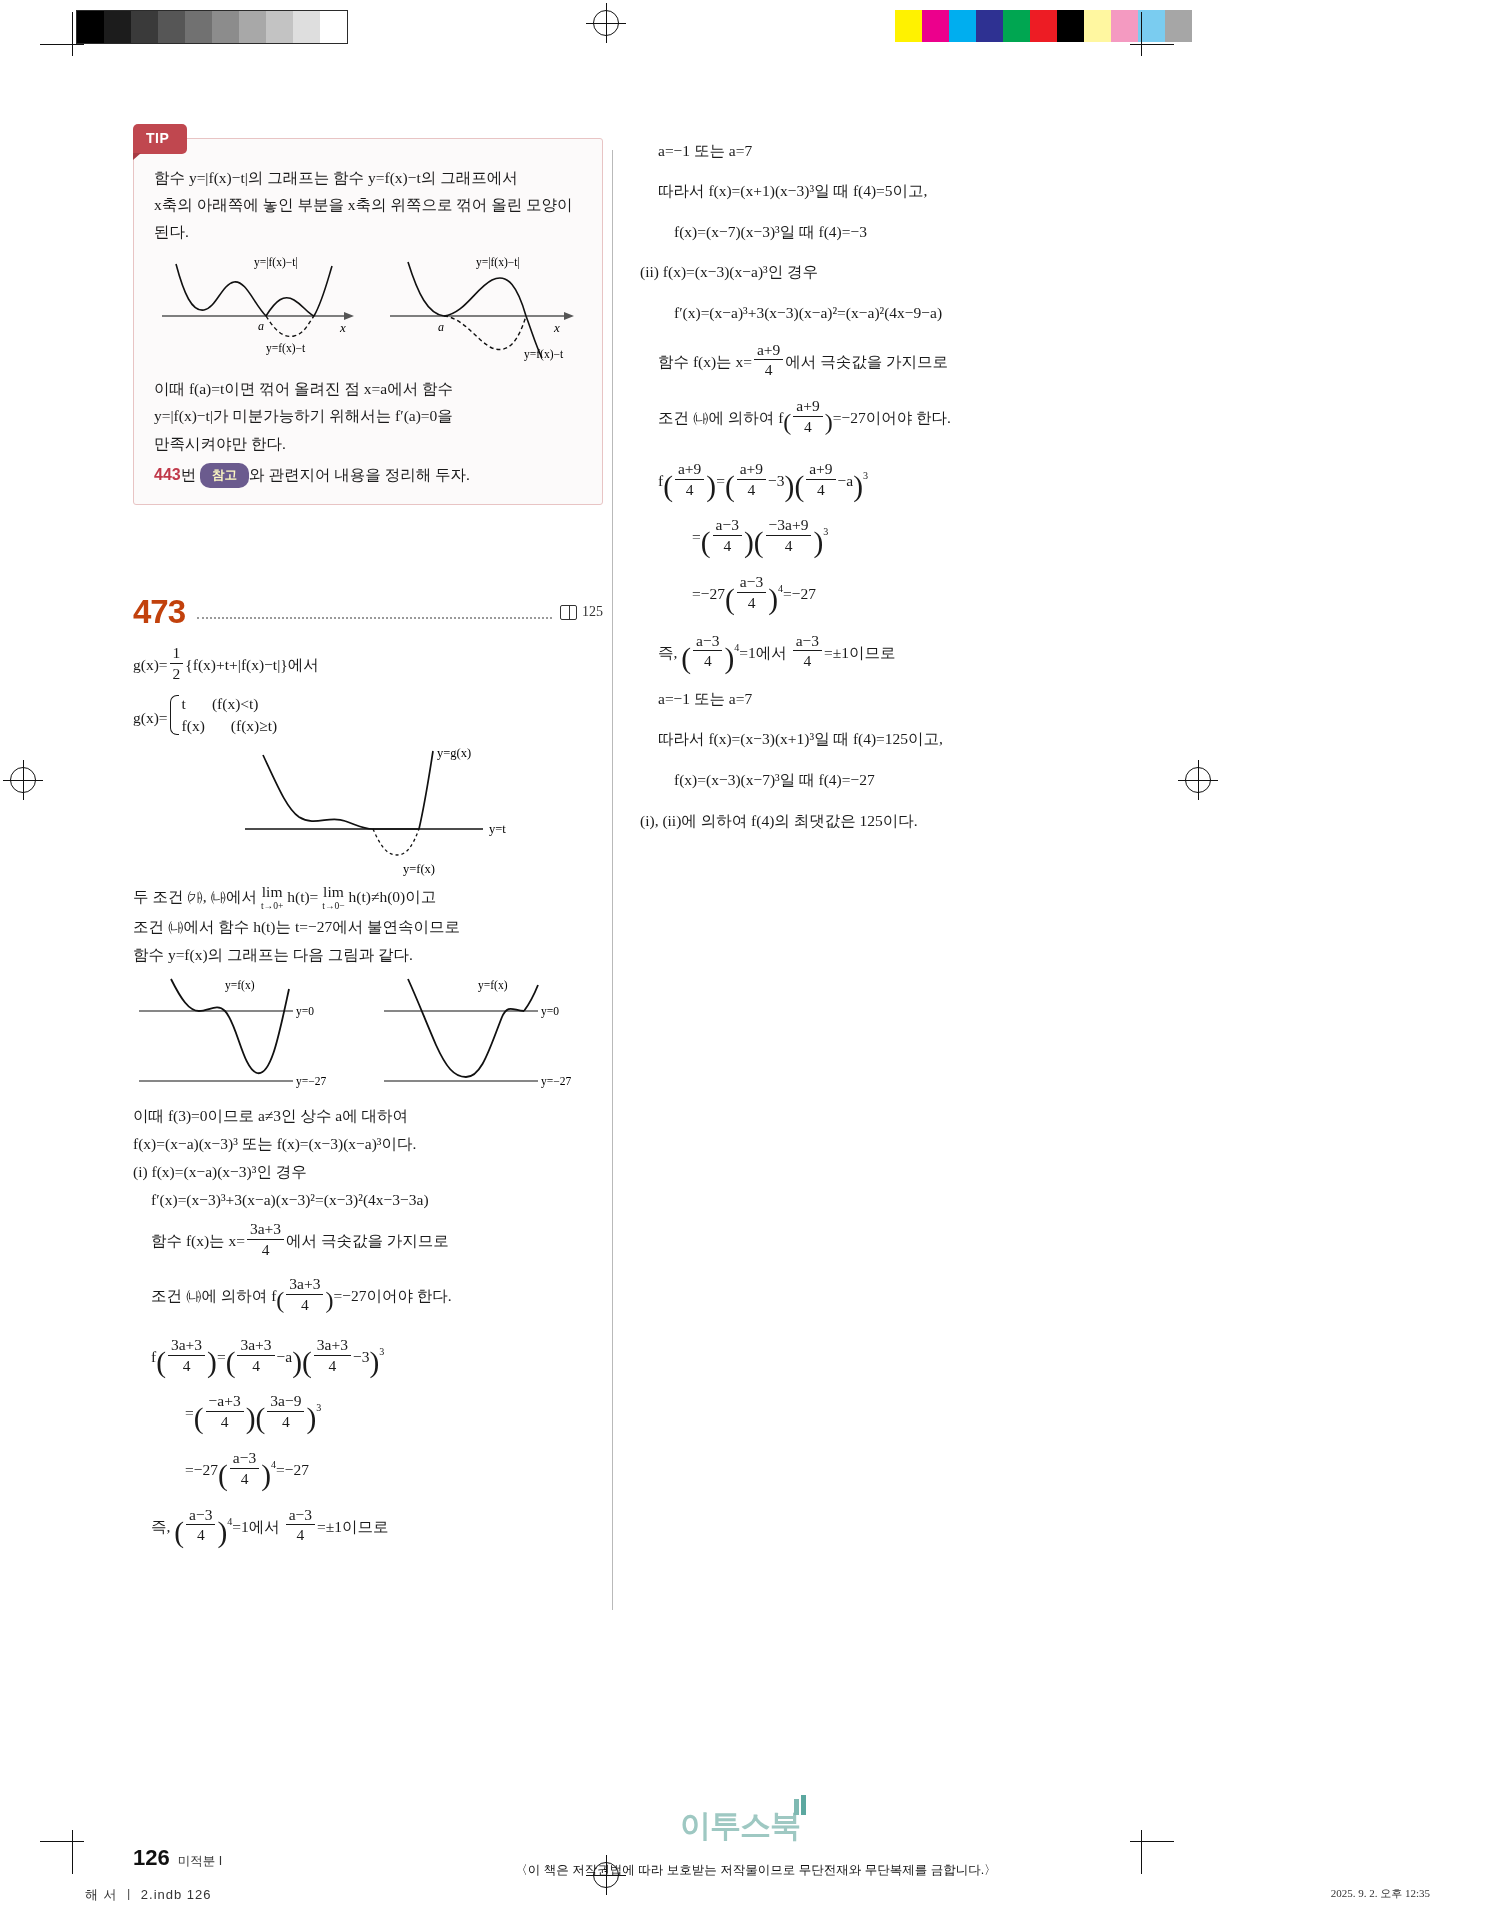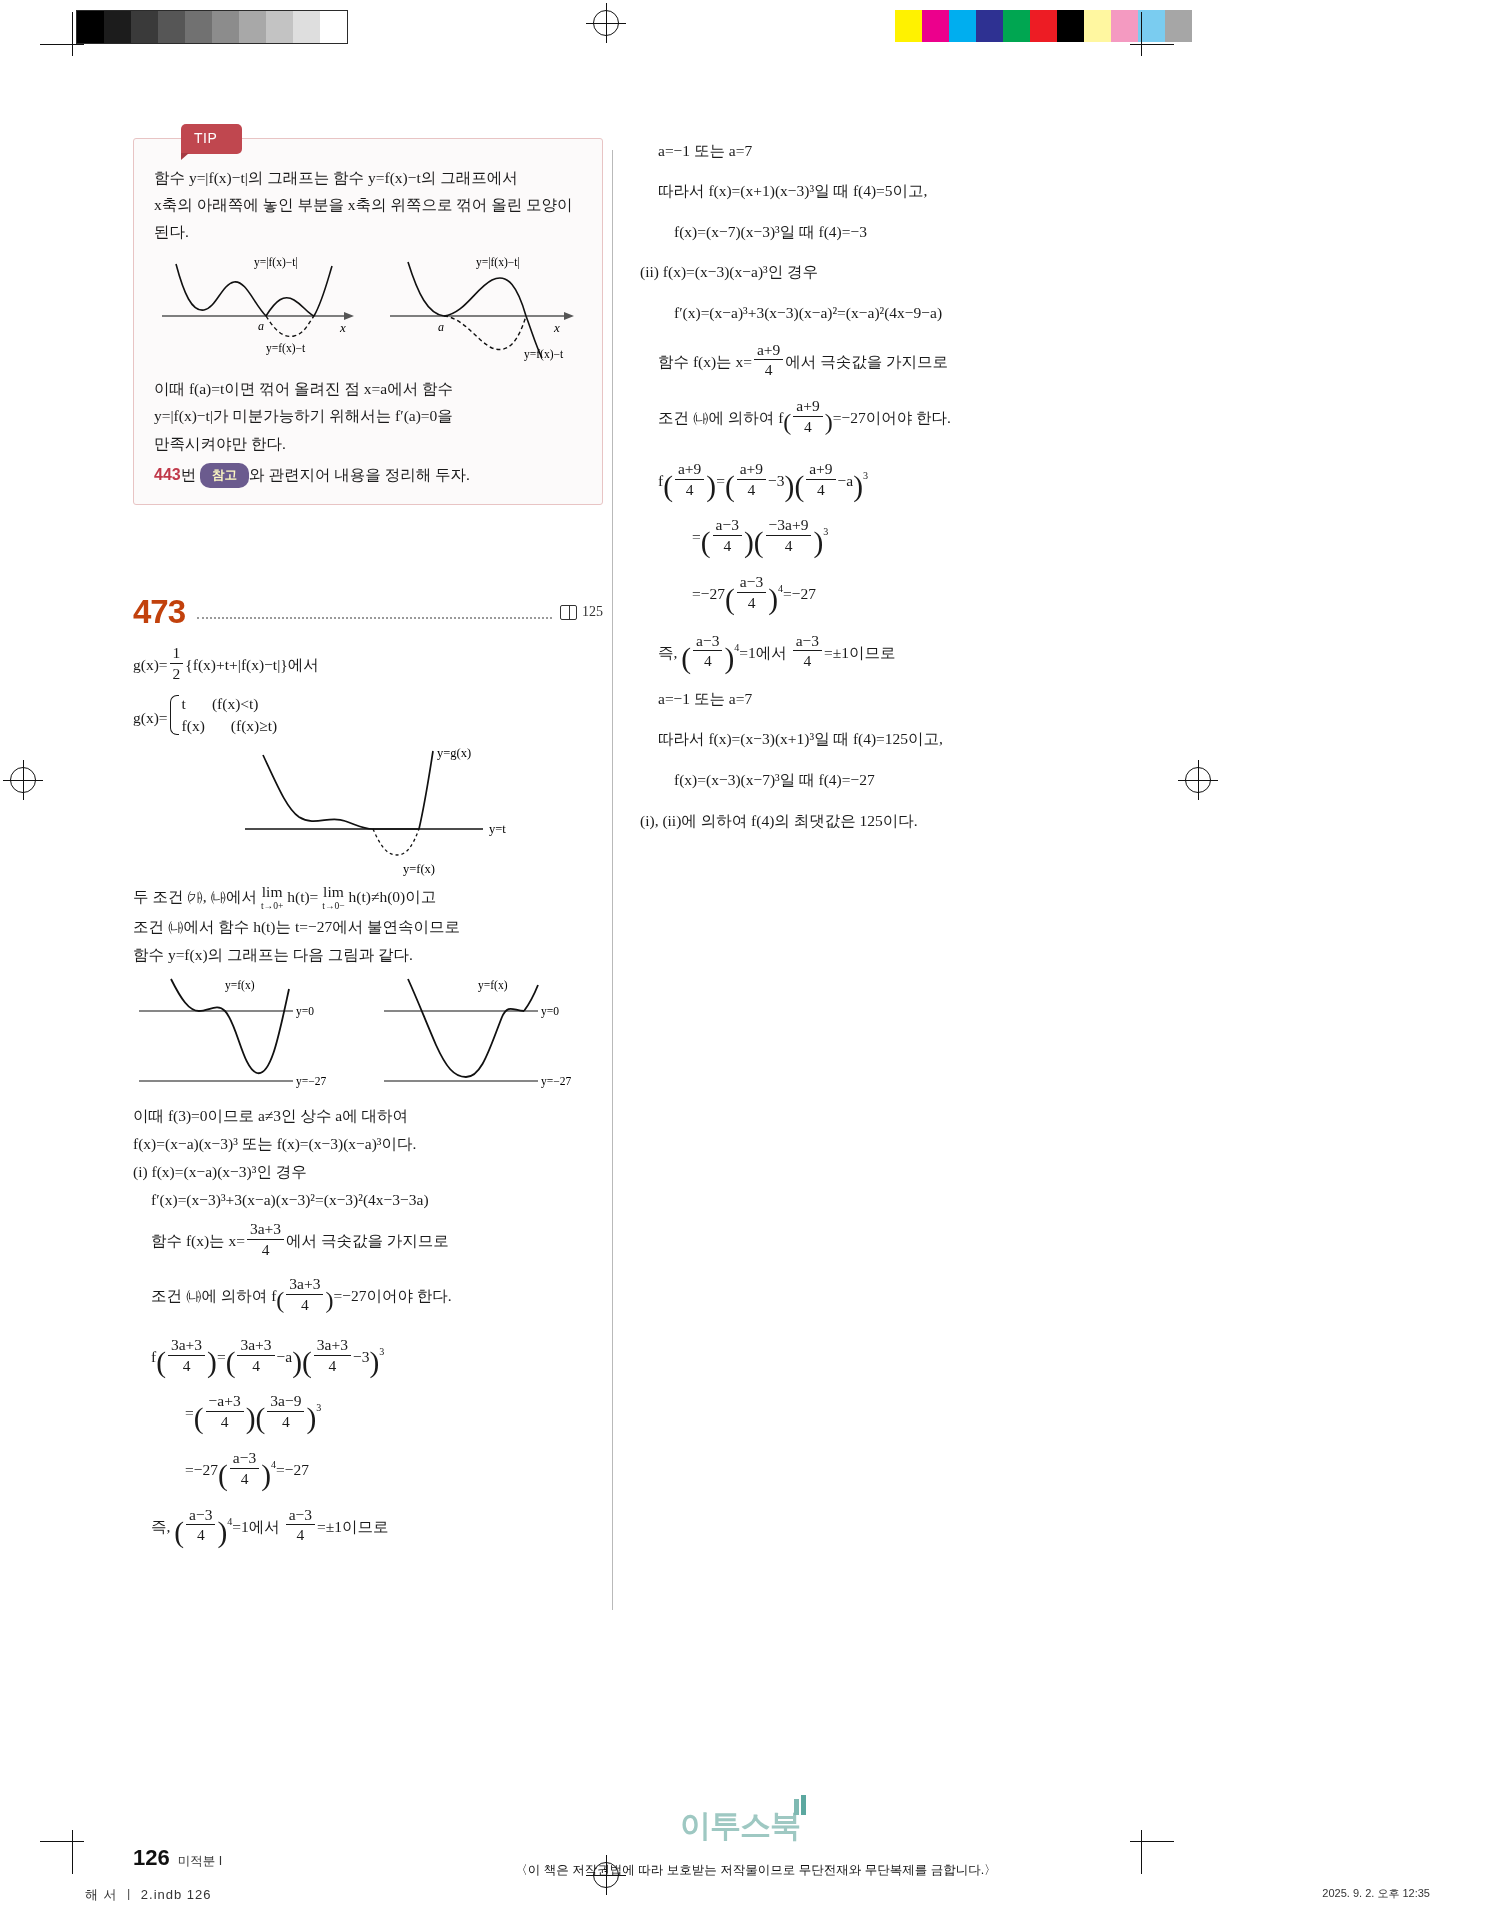--- a/index.html
+++ b/index.html
@@ -32,22 +32,22 @@
   
   .col{position:absolute;top:118px;font-size:15.5px;color:#1a1a1a;line-height:1.62;}
   .col-left{left:133px;width:470px;}
   .col-right{left:640px;width:430px;}
   .divider{position:absolute;left:612px;top:150px;width:1px;height:1460px;background:#b9b9b9;}
 
   
   .tipbox{position:relative;border:1px solid #e8c4c4;background:#fcfafa;border-radius:3px;
           padding:26px 18px 14px 20px;margin-top:20px;}
   .tip-badge{position:absolute;left:-1px;top:-15px;background:#c0474f;color:#fff;
-             font-family:"Liberation Sans",sans-serif;font-weight:normal;font-size:14px;
-             letter-spacing:.5px;padding:3px 25px 4px 13px;border-radius:5px 5px 5px 0;margin-left:48px;}
+             font-family:"Liberation Sans",sans-serif;font-weight:bold;font-size:14px;
+             letter-spacing:.5px;padding:3px 18px 4px 13px;border-radius:5px 5px 5px 0;}
   .tip-badge:after{content:"";position:absolute;left:0;bottom:-6px;border-top:7px solid #a73b43;
                    border-right:8px solid transparent;}
   .tipbox p{margin:0 0 2px 0;}
 
   .figrow{display:flex;justify-content:space-between;margin:10px 0 14px 0;}
 
   .ref-num{color:#c0394a;font-weight:bold;font-family:"Liberation Sans",sans-serif;font-size:16px;}
   .pill{display:inline-block;background:#6b5b8e;color:#fef9c3;font-family:"Liberation Sans",sans-serif;
         font-size:12.5px;font-weight:bold;border-radius:10px;padding:2px 12px 3px;vertical-align:1px;}
 
@@ -87,21 +87,21 @@
   .footer-page .num{font-family:"Liberation Sans",sans-serif;font-weight:bold;font-size:22px;color:#111;}
   .footer-page .sub{font-family:"Liberation Sans",sans-serif;font-size:12.5px;color:#333;}
 
   .logo{position:absolute;left:680px;top:1805px;}
   .logo .txt{font-family:"Liberation Sans",sans-serif;font-weight:bold;font-size:31px;color:#9ec8c2;letter-spacing:-1px;}
   .logo .flag{position:absolute;right:-12px;top:-6px;}
   .copyright{position:absolute;left:0;right:0;top:1862px;text-align:center;
              font-family:"Liberation Sans",sans-serif;font-size:12.5px;color:#111;}
 
   .filename{position:absolute;left:85px;top:1886px;font-family:"Liberation Sans",sans-serif;font-size:13px;color:#333;letter-spacing:1px;}
-  .timestamp{position:absolute;right:82px;top:1886px;font-family:Liberation Sans, sans-serif;font-size:11px;color:#333;}
+  .timestamp{position:absolute;right:82px;top:1886px;font-family:Liberation Serif, serif;font-size:11px;color:#333;}
 </style>
 </head>
 <body>
 
 <div class="page">
 
   <div class="greybar" id="greybar">
       <i style="background: rgb(0, 0, 0);"></i>
       <i style="background: rgb(28, 28, 28);"></i>
       <i style="background: rgb(58, 58, 58);"></i>

